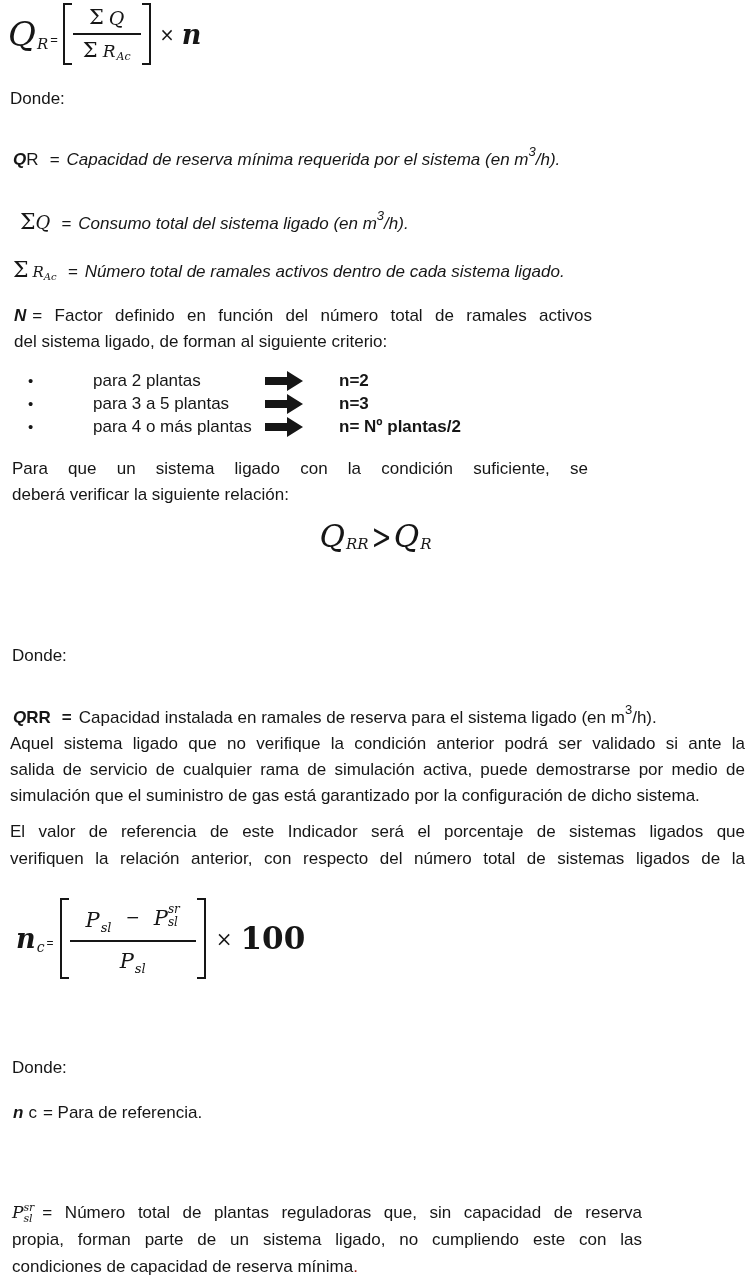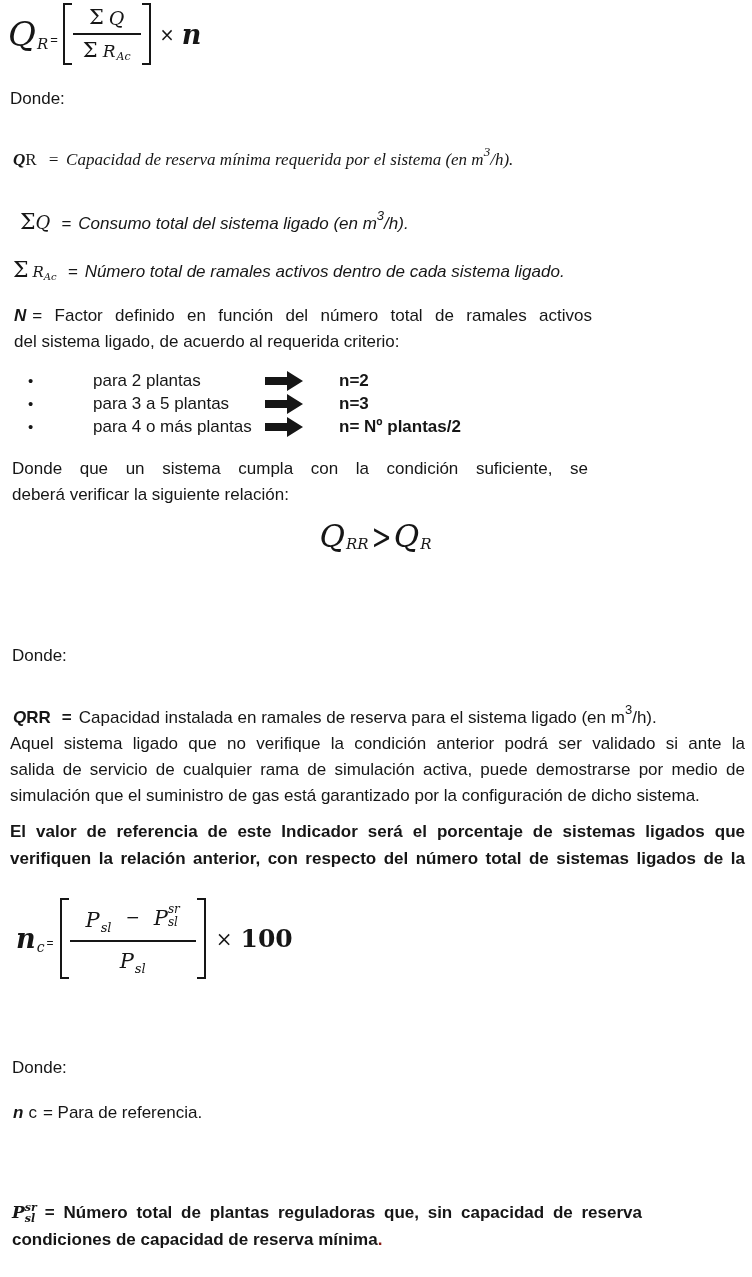--- a/index.html
+++ b/index.html
@@ -12,21 +12,21 @@
     font-size:17px;
     overflow:hidden;
   }
   .abs{position:absolute;margin:0;}
   .it{font-style:italic;}
   .b{font-weight:bold;}
   .bi{font-weight:bold;font-style:italic;}
   .nowrap{white-space:nowrap;}
   .jl{text-align:justify;text-align-last:justify;}
   .line{line-height:26px;}
-  .line27{line-height:27px;font-weight:bold;}
+  .line27{line-height:27px;}
   sup.s3{font-size:13px;position:relative;top:-2px;}
   .eqgap{margin:0 7px 0 11px;}
   .ml6{margin-left:6px;}
 
   
   .fx{display:flex;align-items:center;font-family:"DejaVu Serif","Liberation Serif",serif;}
   .brk{align-self:stretch;width:7px;}
   .brk-l{border:2px solid #161616;border-right:none;}
   .brk-r{border:2px solid #161616;border-left:none;}
   .frac{display:flex;flex-direction:column;align-items:center;margin:0 1px;}
@@ -54,21 +54,21 @@
   .f3-n{font-style:italic;font-weight:bold;font-size:27px;line-height:1;}
   .f3-sub{font-style:italic;font-size:14px;position:relative;top:8px;margin-left:1px;}
   .f3-eq{font-family:"Liberation Sans",sans-serif;font-size:12px;position:relative;top:4px;margin:0 6px 0 2px;}
   .f3 .num{padding:7px 16px 9px;}
   .f3 .den{padding:9px 16px 7px;}
   .vP{font-style:italic;font-size:21px;line-height:1;}
   .vPsub{font-style:italic;font-size:13px;position:relative;top:5px;margin-left:1px;}
   .minus{font-size:17px;margin:0 9px;position:relative;top:-4px;}
   .stk{display:inline-flex;flex-direction:column;line-height:1.1;font-style:italic;font-size:12px;position:relative;top:-2px;}
   .f3-times{font-size:20px;margin:0 8px 0 10px;}
-  .f3-100{font-weight:bold;font-size:25px;line-height:1;}
+  .f3-100{font-weight:bold;font-size:31px;line-height:1;}
 
   
   .sym-sigma{font-family:"DejaVu Serif",serif;font-size:22px;line-height:1;}
   .sym-iq{font-family:"DejaVu Serif",serif;font-style:italic;font-size:18px;}
   .sym-ir{font-family:"DejaVu Serif",serif;font-style:italic;font-size:15px;}
   .sym-isub{font-family:"DejaVu Serif",serif;font-style:italic;font-size:10px;position:relative;top:3px;}
   .psym{font-family:"DejaVu Serif",serif;font-style:italic;font-size:17px;}
   .psym sub{font-style:italic;font-size:12px;}
   .pstk{display:inline-flex;flex-direction:column;line-height:1;font-family:"DejaVu Serif",serif;font-style:italic;font-size:11px;vertical-align:-6px;}
 
@@ -101,35 +101,35 @@
           <span><span class="vr">R</span><span class="vsub">Ac</span></span>
         </span>
     </span>
     <span class="brk brk-r"></span>
     <span class="f1-times">×</span>
     <span class="f1-n">n</span>
   </div>
 
   <p class="abs line" style="top:86px;left:10px;">Donde:</p>
 
-  <p class="abs line nowrap" style="top:141px;left:13px;font-family:Liberation Serif, serif;">
+  <p class="abs line nowrap" style="top:141px;left:13px;">
     <span class="bi">Q</span><span>R</span><span class="it eqgap">=</span><span class="it">Capacidad de reserva mínima requerida por el sistema (en m</span><sup class="s3 it">3</sup><span class="it">/h).</span>
   </p>
 
   <p class="abs nowrap" style="top:203px;left:20px;line-height:30px;">
     <span class="sym-sigma">Σ</span><span class="sym-iq">Q</span><span class="it eqgap">=</span><span class="it">Consumo total del sistema ligado (en m</span><sup class="s3 it">3</sup><span class="it">/h).</span>
   </p>
 
   <p class="abs nowrap" style="top:258px;left:13px;line-height:28px;">
     <span class="sym-sigma">Σ</span><span class="sym-ir" style="margin-left:4px;">R</span><span class="sym-isub">Ac</span><span class="it eqgap">=</span><span class="it">Número total de ramales activos dentro de cada sistema ligado.</span>
   </p>
 
   <div class="abs line" style="top:303px;left:14px;width:578px;">
     <div class="jl"><span class="bi">N</span><span class="ml6">= Factor definido en función del número total de ramales activos</span></div>
-    <div>del sistema ligado, de acuerdo al requerida criterio:</div>
+    <div>del sistema ligado, de forman al siguiente criterio:</div>
   </div>
 
   <div class="abs" style="top:369px;left:18px;">
     <div class="b-row">
       <span class="b-mark">•</span>
       <span class="b-label">para 2 plantas</span>
       <span class="b-arrow">
           <svg width="38" height="20" viewBox="0 0 38 20">
             <polygon points="0,6 22,6 22,0 38,10 22,20 22,14 0,14" fill="#161616"></polygon>
           </svg>
@@ -152,21 +152,21 @@
       <span class="b-arrow">
           <svg width="38" height="20" viewBox="0 0 38 20">
             <polygon points="0,6 22,6 22,0 38,10 22,20 22,14 0,14" fill="#161616"></polygon>
           </svg>
         </span>
       <span class="b-value">n= Nº plantas/2</span>
     </div>
   </div>
 
   <div class="abs line" style="top:456px;left:12px;width:576px;">
-    <div class="jl">Donde que un sistema cumpla con la condición suficiente, se</div>
+    <div class="jl">Para que un sistema ligado con la condición suficiente, se</div>
     <div>deberá verificar la siguiente relación:</div>
   </div>
 
   <div class="abs f2" style="top:521px;left:0;width:752px;">
     <span class="f2-Q">Q</span>
       <span class="f2-sub">RR</span>
       <span class="f2-gt">&gt;</span>
       <span class="f2-Q">Q</span>
       <span class="f2-sub">R</span>
   </div>
@@ -222,16 +222,17 @@
 
 
   <div class="abs line27" style="top:1199px;left:12px;width:630px;">
     <div class="jl"><span class="psym" style="display:inline-flex;align-items:center;">
           <span>P</span>
           <span class="pstk">
             <span>sr</span>
             <span>sl</span>
           </span>
         </span><span style="margin-left:8px;">= Número total de plantas reguladoras que, sin capacidad de reserva</span></div>
+    <div class="jl">propia, forman parte de un sistema ligado, no cumpliendo este con las</div>
     <div><span>condiciones de capacidad de reserva mínima</span><span class="period-red">.</span></div>
   </div>
 
 </div>
 
 </body></html>

